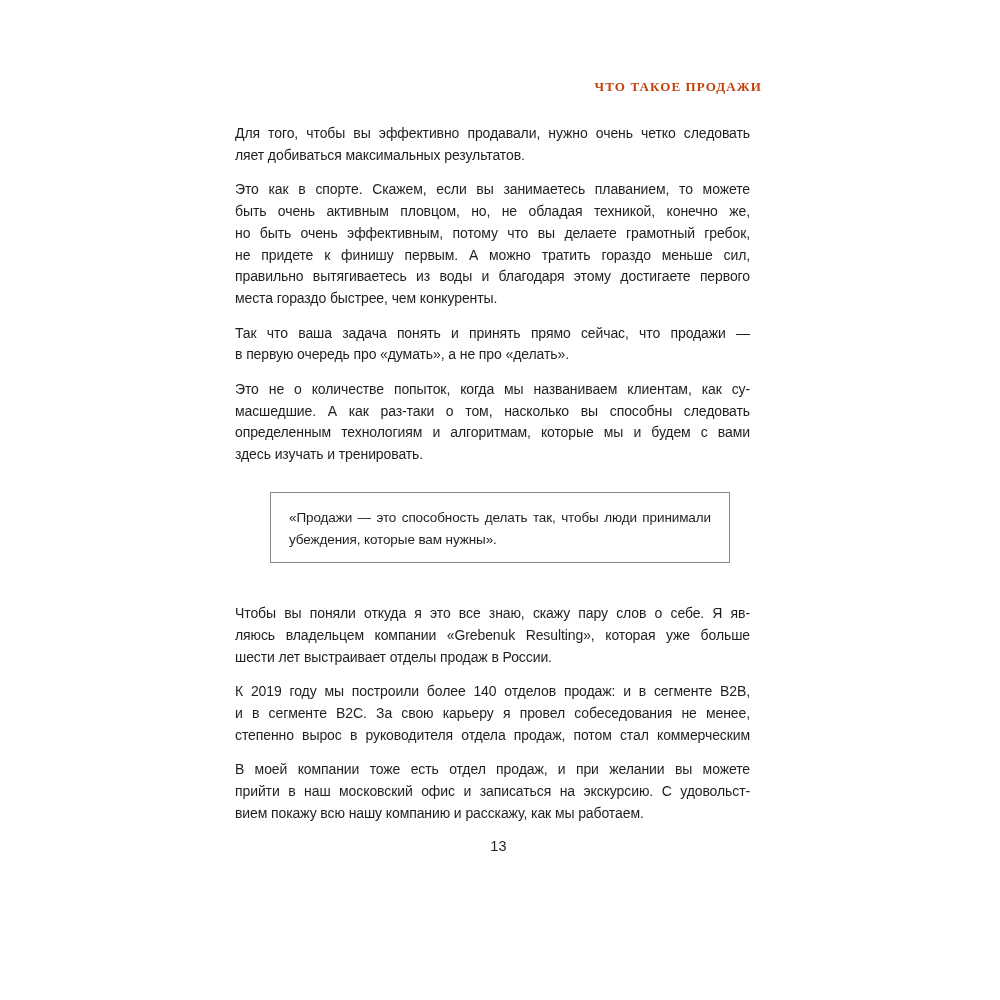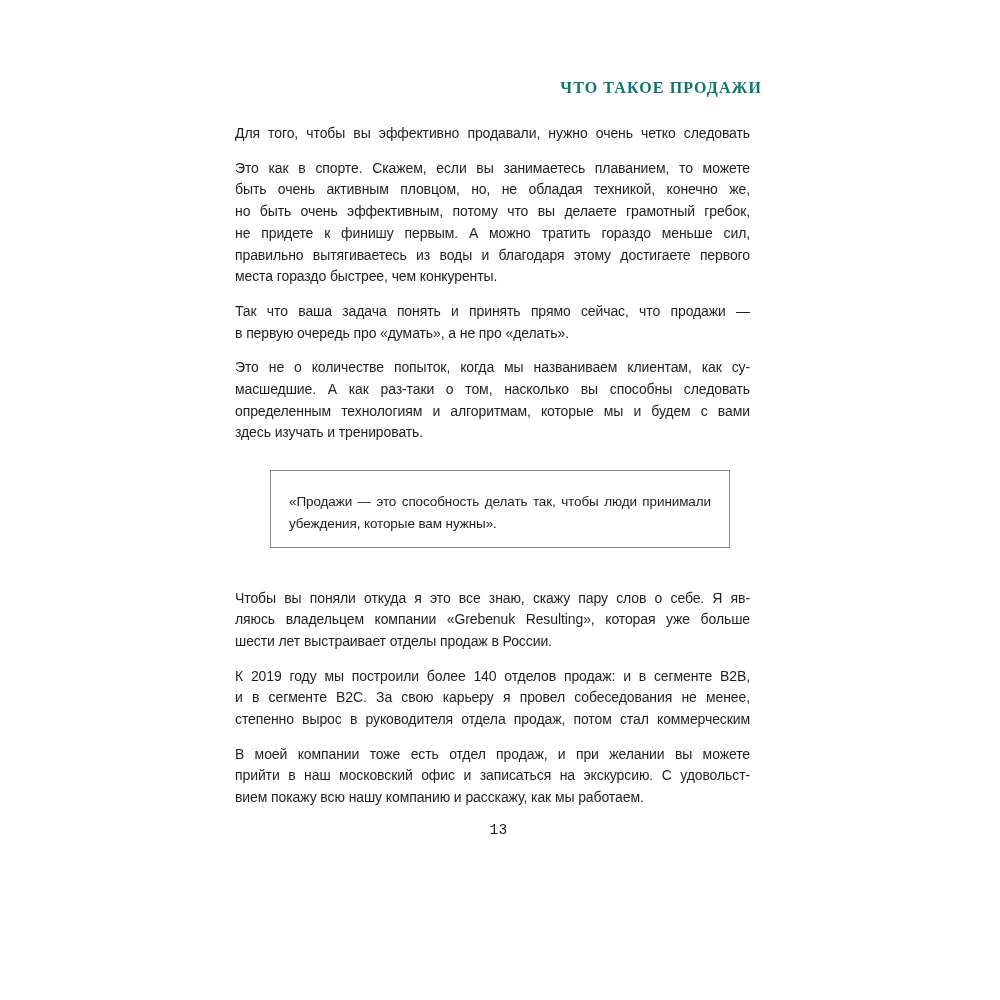--- a/index.html
+++ b/index.html
@@ -16,23 +16,23 @@
     font-family: "Liberation Sans", "DejaVu Sans", sans-serif;
   }
   .running-header {
     position: absolute;
     top: 79px;
     left: 235px;
     width: 527px;
     text-align: right;
     font-family: "Liberation Serif", "DejaVu Serif", serif;
     font-weight: bold;
-    font-size: 16px;
+    font-size: 13px;
     letter-spacing: 1.1px;
-    color: #0f766e;
+    color: #c2410c;
   }
   .column {
     position: absolute;
     left: 235px;
     top: 123px;
     width: 527px;
     color: #1f1f1f;
   }
   .para {
     margin: 0 12px 13px 0;
@@ -44,46 +44,46 @@
     white-space: nowrap;
     text-align: justify;
     text-align-last: justify;
   }
   .line.last {
     text-align-last: left;
   }
   .quote-box {
     margin: 26px 32px 40px 35px;
     border: 1.5px solid #888888;
-    padding: 20px 18px 12px 18px;
+    padding: 14px 18px 12px 18px;
   }
   .quote-box .line {
     font-size: 13.5px;
   }
   .page-number {
     margin-top: 12px;
     text-align: center;
     font-size: 14.5px;
     letter-spacing: 0.2px;
     color: #1f1f1f;
-    font-family: Liberation Mono, monospace;
   }
 </style>
 </head>
 <body>
 
 <div class="page">
 
   <div class="running-header">ЧТО ТАКОЕ ПРОДАЖИ</div>
 
   <div class="column">
 
     <div id="before-quote">
         <div class="para">
           <div class="line">Для того, чтобы вы эффективно продавали, нужно очень четко следовать</div>
+          <div class="line last">ляет добиваться максимальных результатов.</div>
         </div>
         <div class="para">
           <div class="line">Это как в спорте. Скажем, если вы занимаетесь плаванием, то можете</div>
           <div class="line">быть очень активным пловцом, но, не обладая техникой, конечно же,</div>
           <div class="line">но быть очень эффективным, потому что вы делаете грамотный гребок,</div>
           <div class="line">не придете к финишу первым. А можно тратить гораздо меньше сил,</div>
           <div class="line">правильно вытягиваетесь из воды и благодаря этому достигаете первого</div>
           <div class="line last">места гораздо быстрее, чем конкуренты.</div>
         </div>
         <div class="para">

